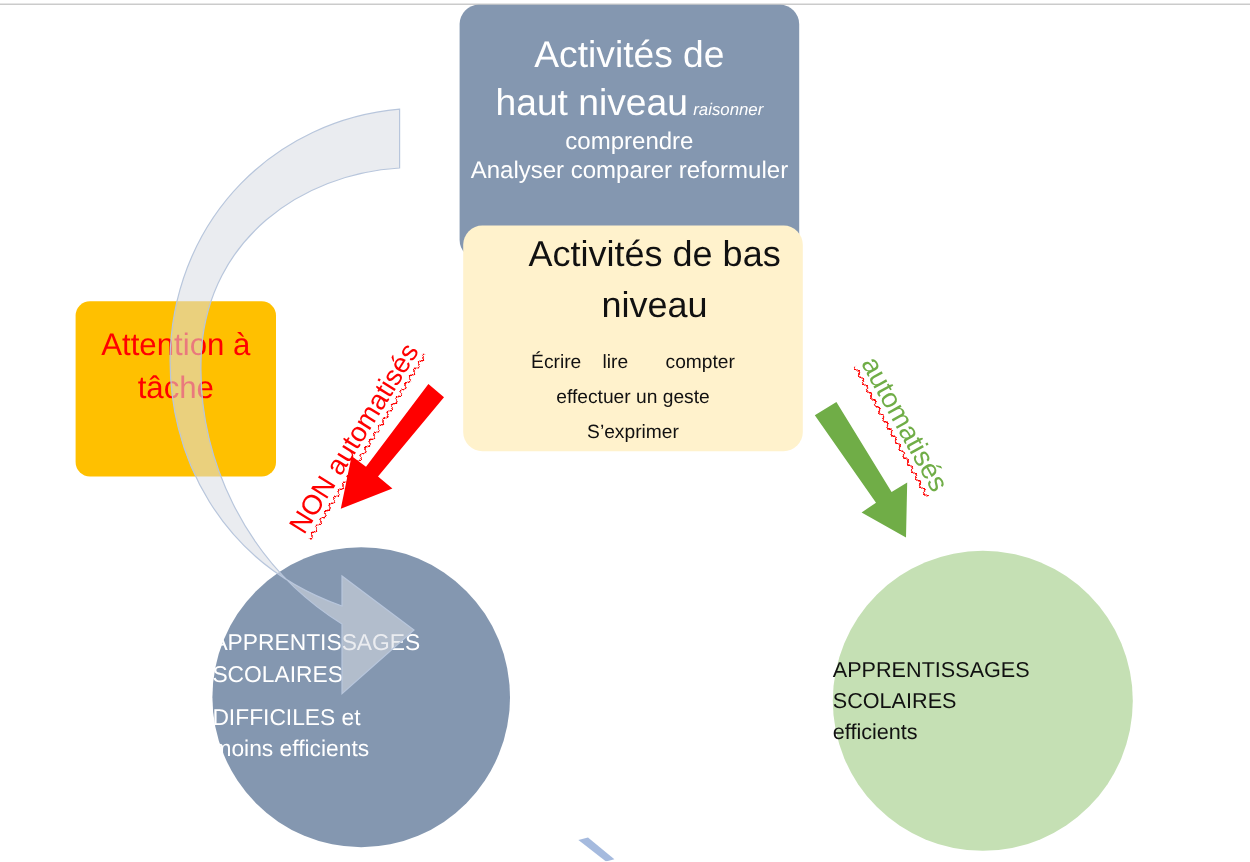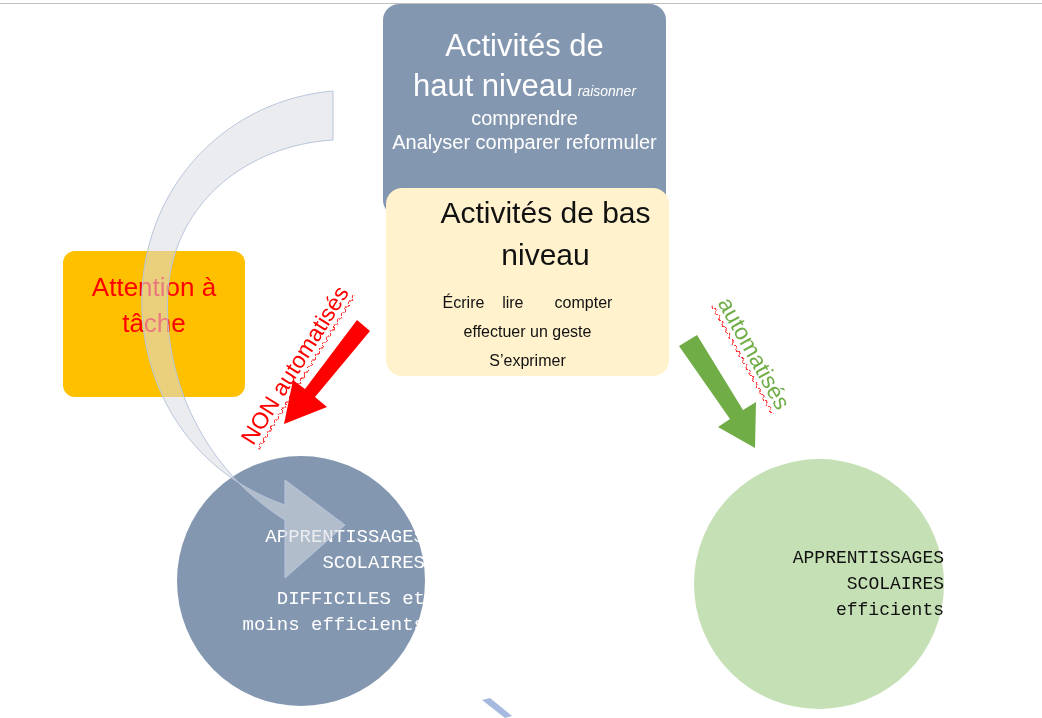--- a/index.html
+++ b/index.html
@@ -18,24 +18,24 @@
     .high .t2 { font-size: 31px; line-height: 40px; }
     .high .small { font-size: 14px; font-style: italic; }
     .high .line { display: block; font-size: 20px; line-height: 24px; }
     .low {
       left: 386px; top: 188px; width: 283px; height: 188px; background: #fff2cc; color: #111111;
     }
     .low .title { display: block; font-size: 30px; line-height: 42px; margin-top: 4px; padding-left: 36px; }
     .low .line { display: block; font-size: 16px; line-height: 29px; }
     .low .line.first { margin-top: 12px; }
     .attn {
-      left: 63px; top: 251px; width: 182px; height: 146px; background: #ffc000; color: #ff0000;
+      left: 63px; top: 251px; width: 167px; height: 146px; background: #ffc000; color: #ff0000;
       font-size: 26px; line-height: 36px; padding-top: 18px; border-radius: 12px;
     }
-    .circle { position: absolute; border-radius: 50%; text-align: right; box-sizing: border-box; font-family: Liberation Mono, monospace; }
+    .circle { position: absolute; border-radius: 50%; text-align: left; box-sizing: border-box; }
     .c-left {
       left: 177px; top: 456px; width: 248px; height: 250px; background: #8497b0; color: #ffffff;
       padding-top: 68px; font-size: 19px; line-height: 26px;
     }
     .c-left .gap { margin-top: 10px; }
     .c-right {
       left: 694px; top: 459px; width: 250px; height: 250px; background: #c5e0b4; color: #111111;
       padding-top: 86px; font-size: 18px; line-height: 26px;
     }
     .rot-label { position: absolute; white-space: nowrap; font-size: 23px; transform-origin: center center; }

